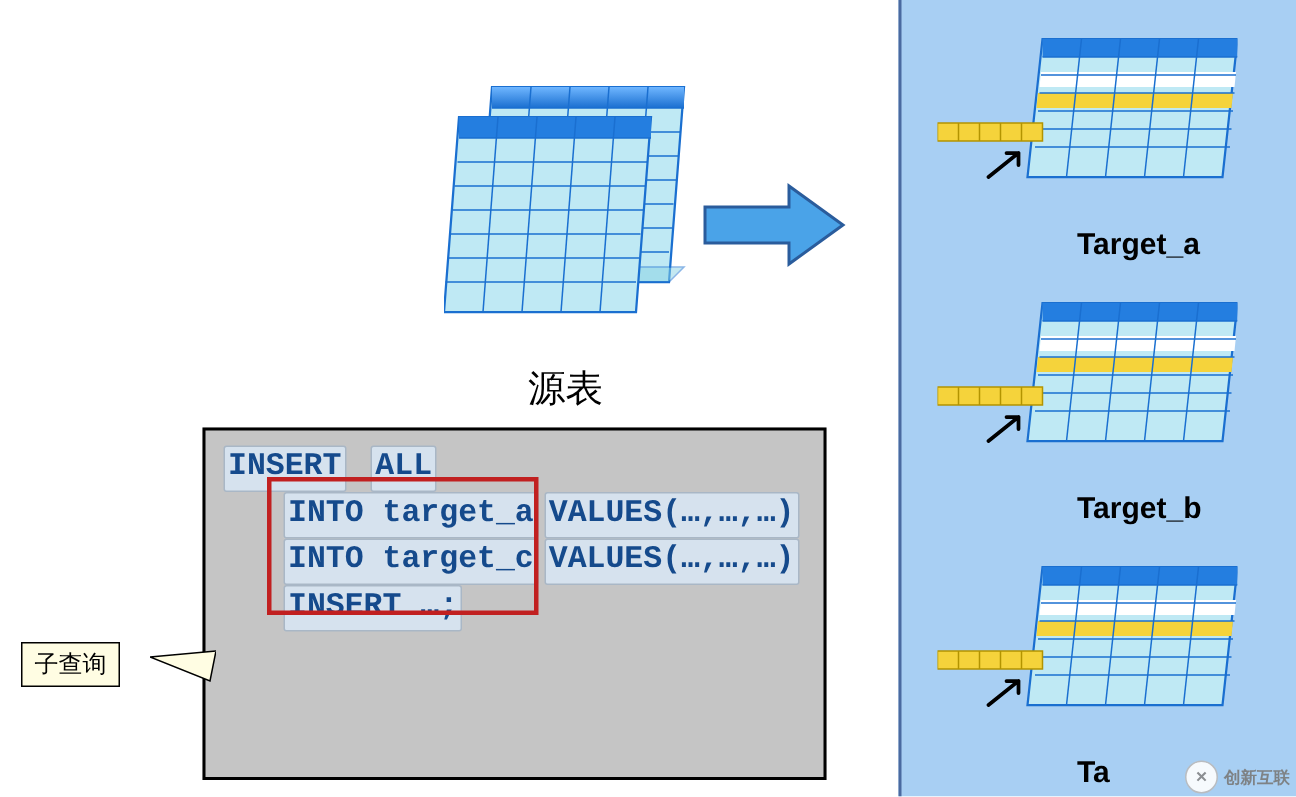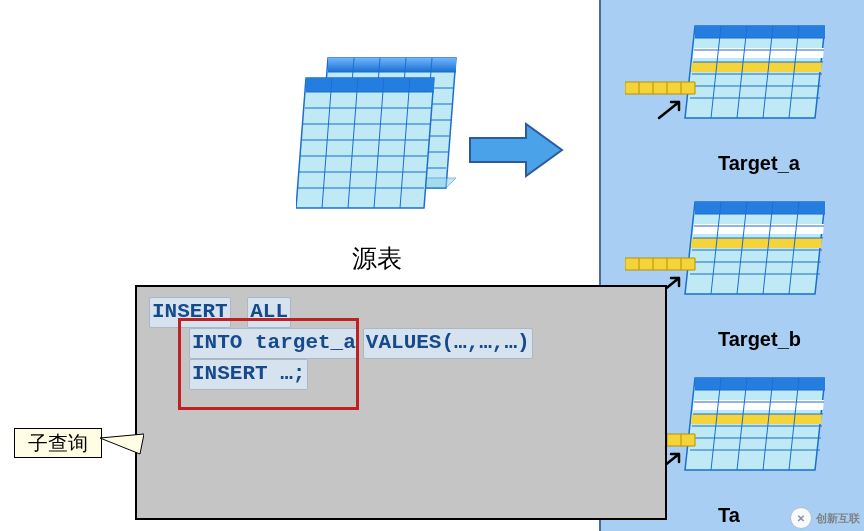--- a/index.html
+++ b/index.html
@@ -30,27 +30,27 @@
   .target-c { left:625px; top:370px; }
   .target svg.tbl { width:200px; height:110px; display:block; }
   .target .inarrow { position:absolute; left:32px; top:78px; }
   .target .inarrow svg { width:34px; height:24px; }
   .target-label { position:absolute; font-size:20px; font-weight:bold; }
   .la { left:718px; top:152px; }
   .lb { left:718px; top:328px; }
   .lc { left:718px; top:504px; } 
 
   
-  .code-box { position:absolute; left:135px; top:285px; width:532px; height:235px; background:#c5c5c5; border:2px solid #000; padding:10px 12px 10px 12px; }
+  .code-box { position:absolute; left:135px; top:285px; width:416px; height:235px; background:#c5c5c5; border:2px solid #000; padding:10px 12px 10px 12px; }
   .code-box .line { font-family:"Courier New",monospace; font-weight:bold; font-size:21px; color:#154a8c; line-height:1.38; white-space:pre; }
   .code-box .tok { background:#d6e2ee; border:1px solid #a9b7c6; border-radius:2px; padding:0 2px; margin-right:4px; display:inline-block; }
   .into-box { position:absolute; left:178px; top:318px; width:181px; height:92px; border:3px solid #c12020; pointer-events:none; }
 
   
-  .callout { position:absolute; left:14px; top:428px; width:88px; height:30px; background:#fffde3; border:1px solid #000; display:flex; align-items:center; justify-content:center; font-size:20px; }
+  .callout { position:absolute; left:14px; top:428px; width:66px; height:30px; background:#fffde3; border:1px solid #000; display:flex; align-items:center; justify-content:center; font-size:16px; }
   .callout-tail { position:absolute; left:100px; top:432px; }
   .callout-tail svg { width:44px; height:26px; display:block; }
 
   
   .wm { position:absolute; right:4px; bottom:2px; display:flex; align-items:center; gap:4px; opacity:.9; }
   .wm-badge { width:22px; height:22px; border-radius:50%; background:#fff; border:1.5px solid #bbb; display:flex; align-items:center; justify-content:center; font-size:10px; color:#888; font-weight:bold; }
   .wm-text { font-size:11px; color:#7a7a7a; font-weight:bold; }
 
   .indent1 { padding-left:40px; display:block; }
 </style>
@@ -213,20 +213,21 @@
     <svg viewBox="0 0 34 24">
         <path d="M2 22 L22 6 M22 6 L14 6 M22 6 L22 14" stroke="#000" stroke-width="2.5" fill="none" stroke-linecap="round"></path>
       </svg>
   </div>
 </div>
 <div class="target-label lc">Ta</div>
 
 <div class="code-box">
   <div class="line"><span class="tok">INSERT</span> <span class="tok">ALL</span></div>
   <div class="line indent1"><span class="tok">INTO target_a</span><span class="tok">VALUES(…,…,…)</span></div>
+  <div class="line indent1"><span class="tok">INTO target_c</span><span class="tok">VALUES(…,…,…)</span></div>
   <div class="line indent1"><span class="tok">INSERT …;</span></div>
 </div>
 <div class="into-box"></div>
 
 <div class="callout">子查询</div>
 <div class="callout-tail">
   <svg viewBox="0 0 44 26">
       <polygon points="0,6 44,2 40,22" fill="#fffde3" stroke="#000" stroke-width="1"></polygon>
     </svg>
 </div>

